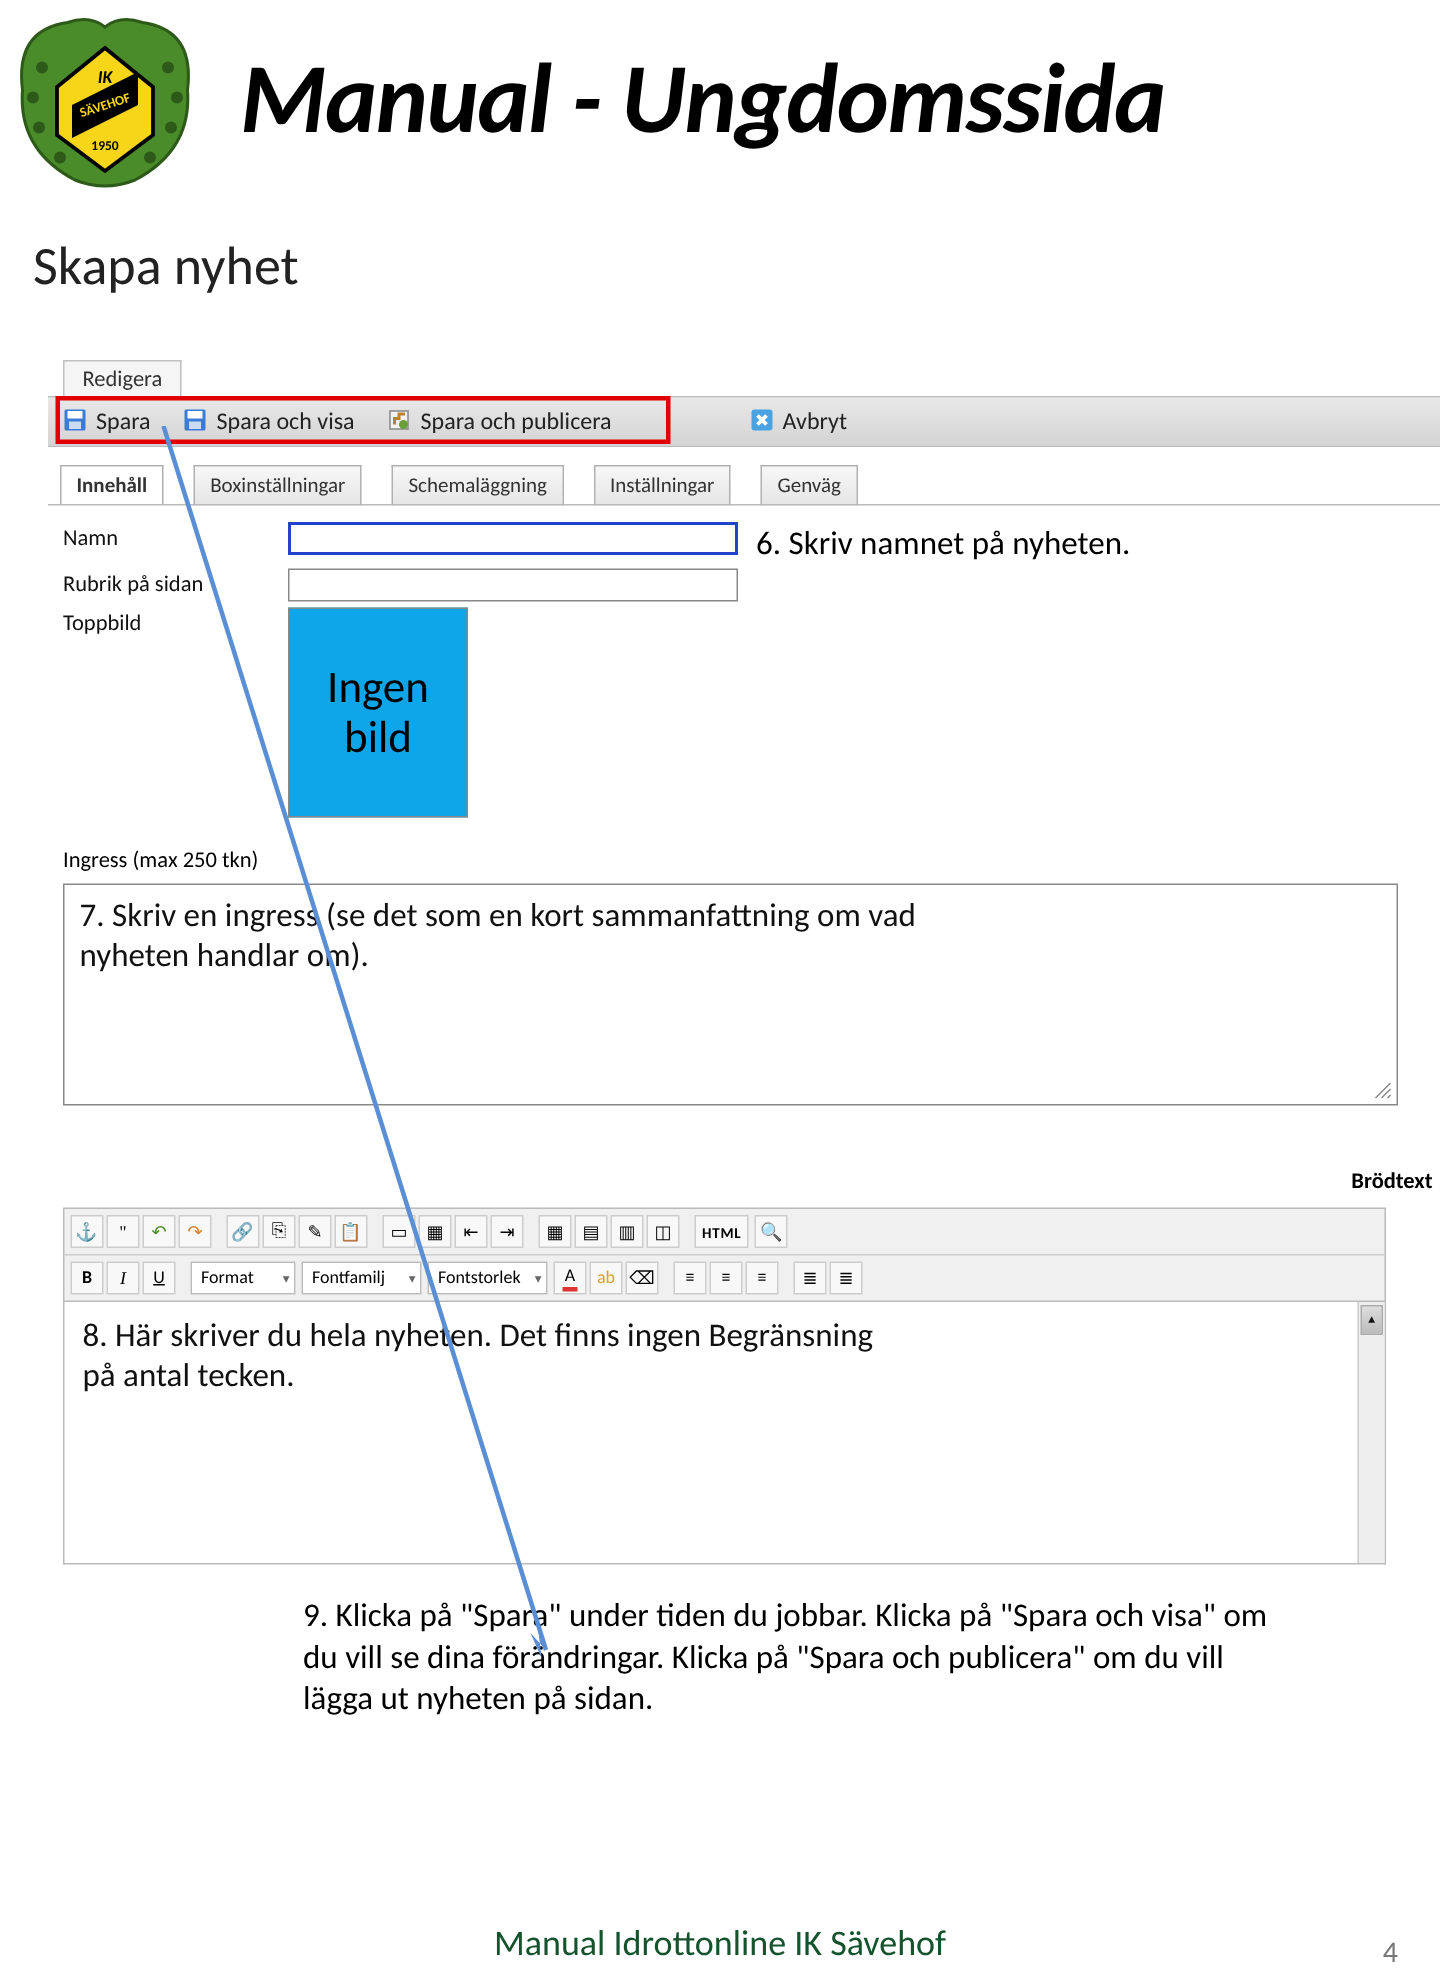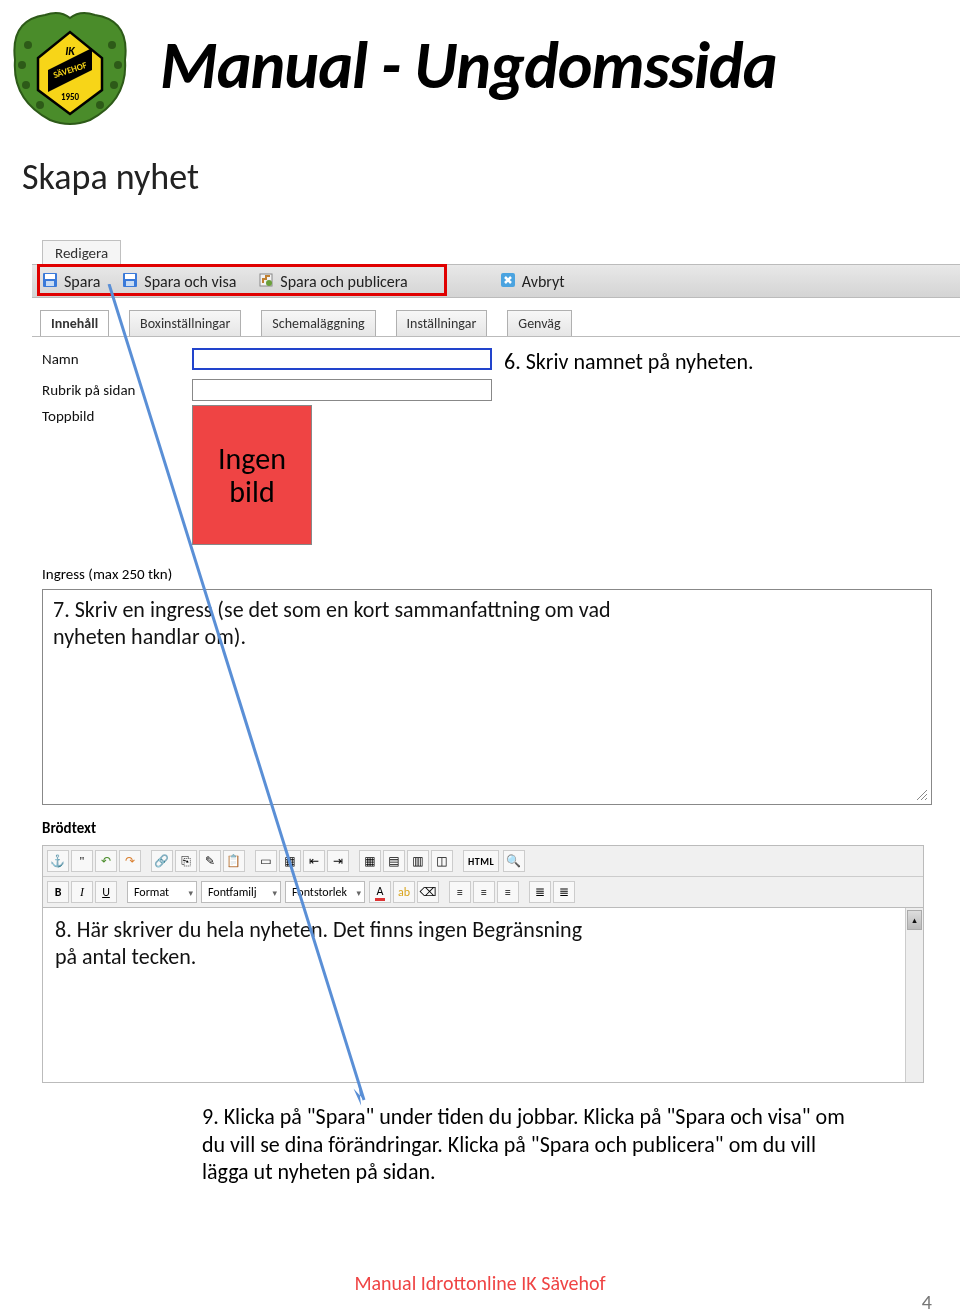--- a/index.html
+++ b/index.html
@@ -142,21 +142,21 @@
   .toppbild-box {
     width: 120px;
     height: 140px;
     border: 1px solid #888;
     display: flex;
     align-items: center;
     justify-content: center;
     font-size: 30px;
     font-weight: 400;
     text-align: center;
-    background: #ef4444;
+    background: #0ea5e9;
     line-height: 1.1;
   }
   .alt-text-area {
     margin-left: 20px;
     flex: 1;
   }
   .alt-label {
     font-size: 15px;
     font-weight: 700;
     margin-bottom: 6px;
@@ -181,33 +181,34 @@
     cursor: pointer;
     color: #222;
   }
   .ingress-label {
     margin-top: 20px;
     font-size: 15px;
   }
   .ingress-box {
     margin-top: 6px;
     width: 890px;
-    height: 216px;
+    height: 148px;
     border: 1px solid #888;
     padding: 6px 10px;
     font-size: 22px;
     color: #111;
     background: #fff;
     resize: none;
     position: relative;
   }
   .brodtext-label {
-    margin-top: 14px;
+    margin-top: 42px;
     font-size: 15px;
     font-weight: 700;
+    text-align: right;
   }
   .editor-bar {
     margin-top: 8px;
     width: 882px;
     border: 1px solid #bbb;
     background: #f0f0f0;
   }
   .editor-row {
     display: flex;
     align-items: center;
@@ -289,23 +290,23 @@
     color: #000;
     line-height: 1.25;
     width: 650px;
   }
   .footer {
     position: absolute;
     bottom: 0;
     left: 0;
     right: 0;
     text-align: center;
-    font-size: 20px;
-    color: #ef4444;
-    padding-bottom: 19px;
+    font-size: 24px;
+    color: #14532d;
+    padding-bottom: 4px;
   }
   .footer-num {
     position: absolute;
     right: 28px;
     bottom: 0;
     color: #777;
     font-size: 20px;
   }
   .html-badge {
     font-size: 10px;

